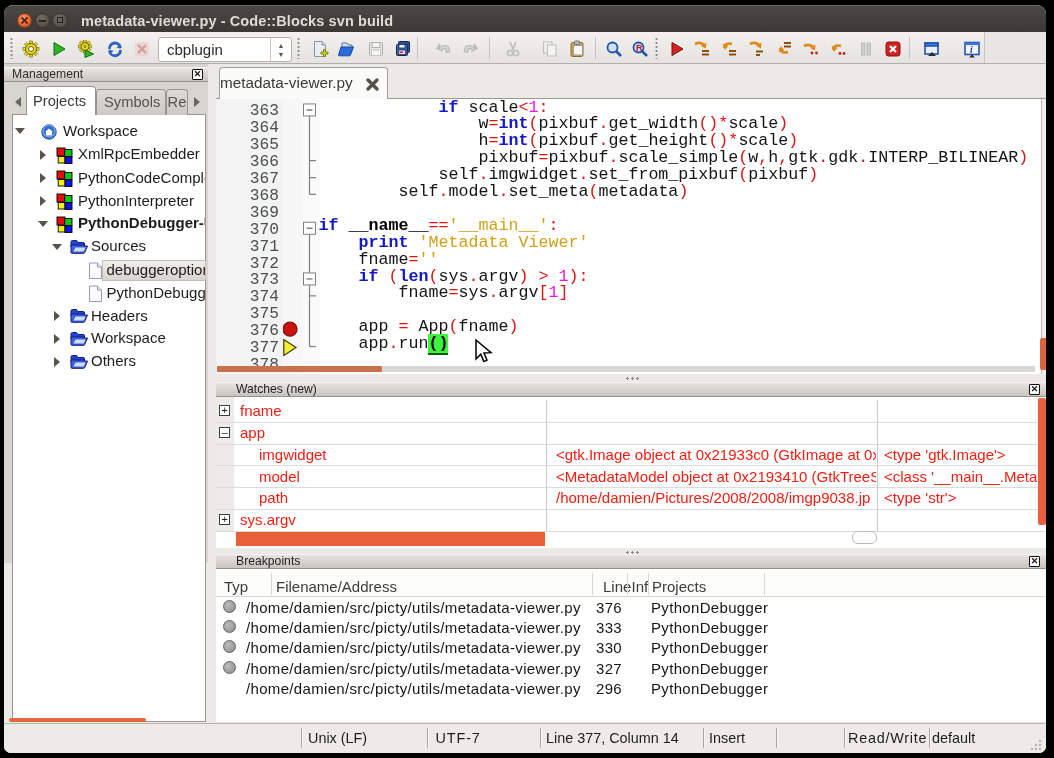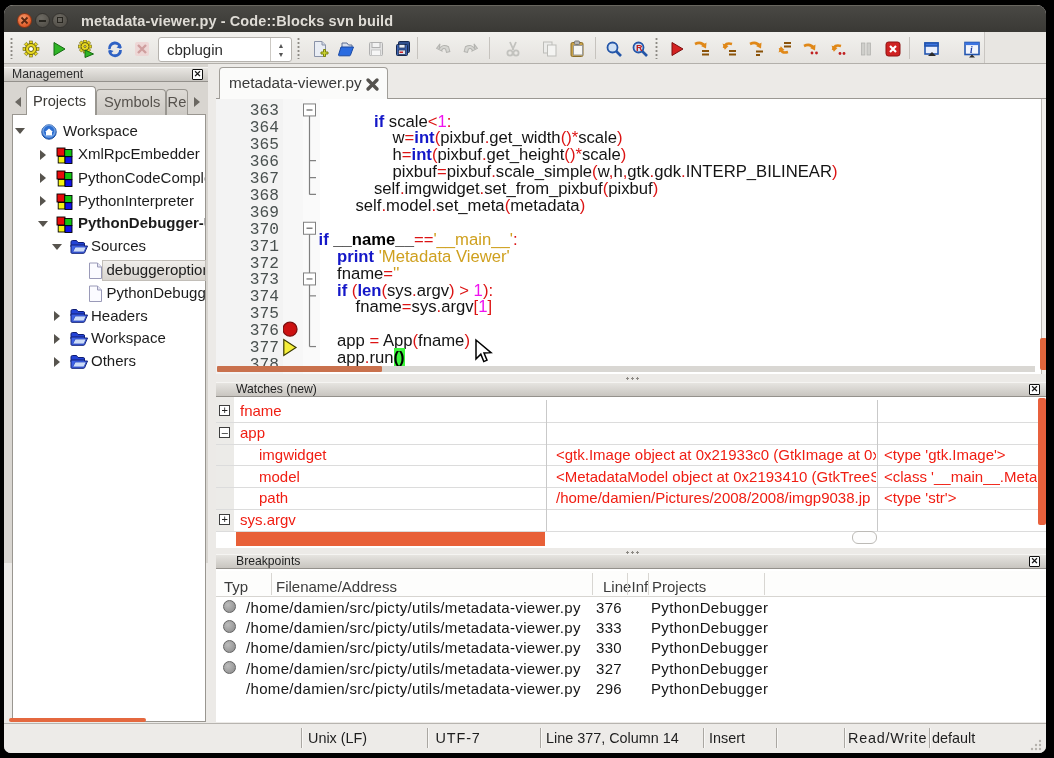--- a/index.html
+++ b/index.html
@@ -26,27 +26,27 @@
 #tabRe{left:162px;top:25px;width:22px;height:25.5px;background:linear-gradient(#dedbd6,#ccc9c4);line-height:24px;z-index:1}
 #treebox{position:absolute;left:8px;top:50px;width:194px;height:608px;background:#fff;border:1px solid #999690;z-index:0}
 .arrbtn{position:absolute;width:0;height:0;border-style:solid}
 
 #tree{position:absolute;left:-4px;top:-64px;width:0;height:0}
 .trow{position:absolute;font-size:15px;color:#1c1c1c;white-space:nowrap}
 .texp{position:absolute;width:0;height:0;border-style:solid}
 
 #nb{left:212px;top:59.5px;width:830px;height:313px;background:#ECEAE7}
 #tabstrip{position:absolute;left:0;top:0;width:830px;height:34.5px;background:#eceae7;border-bottom:1px solid #9b9893}
-#etab{position:absolute;left:3px;top:3px;width:169px;height:31.5px;background:#fbfbfa;border:1px solid #a19e99;border-bottom:none;border-radius:4px 4px 0 0;font-size:15.3px;color:#3a3a3a;line-height:30px;padding-left:9px}
+#etab{position:absolute;left:3px;top:3px;width:169px;height:31.5px;background:#fbfbfa;border:1px solid #a19e99;border-bottom:none;border-radius:4px 4px 0 0;font-size:15.3px;color:#3a3a3a;line-height:30px;padding-left:0}
 #editor{position:absolute;left:0px;top:34.5px;width:830px;height:275px;background:#fff;overflow:hidden}
 #nummargin{position:absolute;left:0;top:0;width:67px;height:275px;background:#f3f3f3}
 #symmargin{position:absolute;left:67px;top:0;width:20px;height:275px;background:#f7f7f7}
 #foldmargin{position:absolute;left:87px;top:0;width:17px;height:275px;background:#fafafa}
 #lnums{position:absolute;left:0;top:4.9px;width:63px;text-align:right;font-family:"Liberation Mono",monospace;font-size:16.2px;line-height:16.9px;color:#49504f}
-#code{position:absolute;left:102.5px;top:15px;font-family:Liberation Sans, sans-serif;font-size:16.66px;line-height:16.9px;color:#141414;white-space:pre}
+#code{position:absolute;left:102.5px;top:1px;font-family:Liberation Mono, monospace;font-size:16.66px;line-height:16.9px;color:#141414;white-space:pre}
 #code .k{color:#1417c8;font-weight:bold}
 #code .o{color:#dc1414}
 #code .s{color:#cfa01e}
 #code .n{color:#ef12ef}
 #code .b{color:#000;font-weight:bold}
 #code .hl{background:#3df53d;color:#000;font-weight:bold;border-bottom:2px solid #0a5a0a}
 
 .sash-dots{position:absolute;width:15px;height:3px;background-image:radial-gradient(circle,#8d8a85 1.1px,transparent 1.3px);background-size:5px 3px}
 
 #watches{left:212px;top:377px;width:830px;height:166px;background:#fff}

